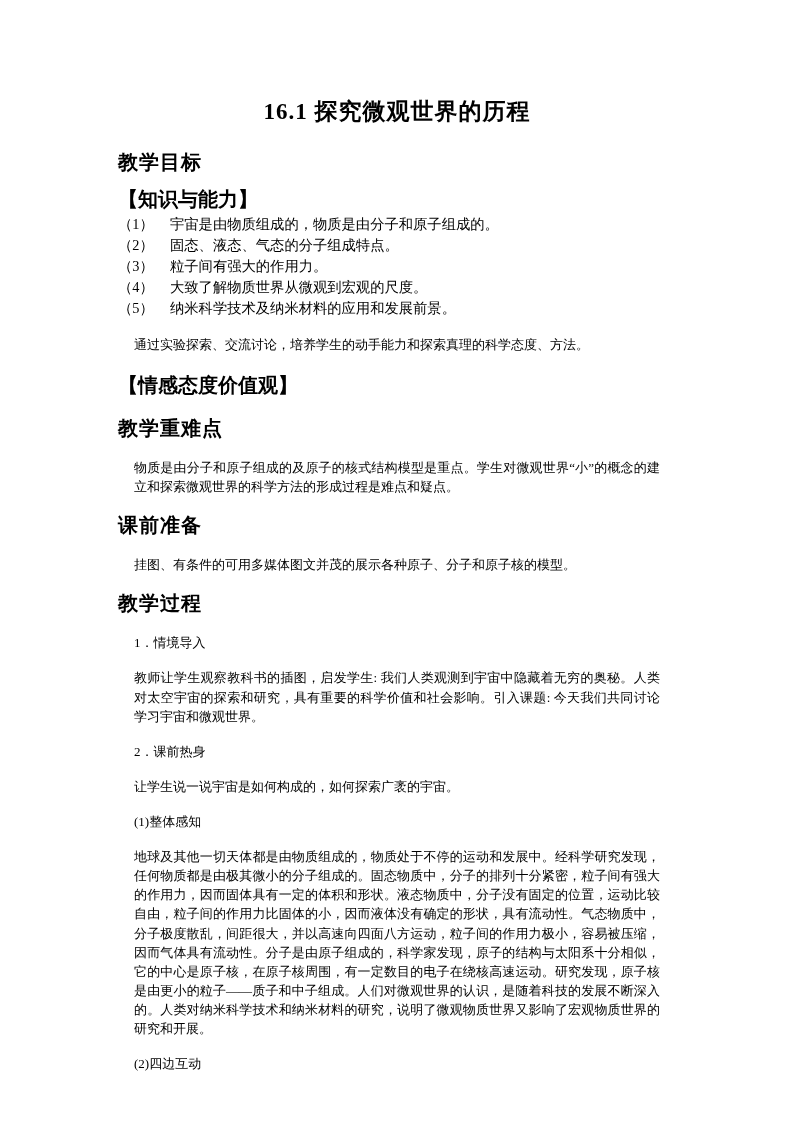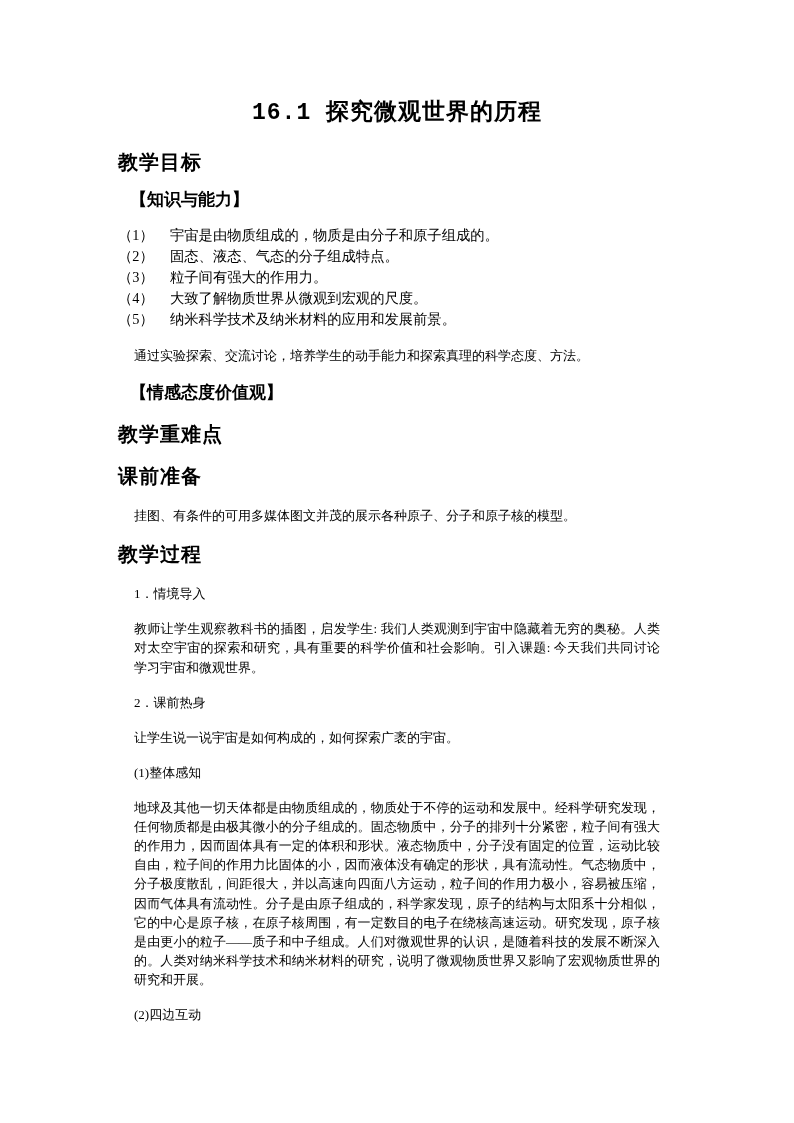--- a/index.html
+++ b/index.html
@@ -17,39 +17,39 @@
     padding: 96px 118px 40px 118px;
     font-family: "Liberation Serif", "DejaVu Serif", serif;
     color: #000000;
   }
   .doc-title {
     font-size: 23px;
     font-weight: bold;
     text-align: center;
     margin: 0 0 22px 0;
     letter-spacing: 1px;
-    font-family: Liberation Mono, monospace;
+    font-family: Liberation Serif, serif;
   }
   .section-heading {
     font-size: 20px;
     font-weight: bold;
     margin: 15px 0 9px 0;
     letter-spacing: 1px;
     font-family: "Liberation Serif", "DejaVu Serif", serif;
   }
   .para {
     font-size: 13px;
     line-height: 1.47;
     margin: 16px;
     text-align: justify;
   }
   .label-para {
-    font-size: 17px;
+    font-size: 20px;
     line-height: 1.47;
-    margin: 12px;
+    margin: 0;
     font-weight: 600;
     font-family: "Liberation Sans", "DejaVu Sans", sans-serif;
   }
   .list-item {
     display: flex;
     font-size: 14.3px;
     line-height: 1.47;
   }
   .list-item .num {
     flex: 0 0 52px;
@@ -83,20 +83,21 @@
         <span class="num">（4）</span>
         <span class="text">大致了解物质世界从微观到宏观的尺度。</span>
       </div>
       <div class="list-item">
         <span class="num">（5）</span>
         <span class="text">纳米科学技术及纳米材料的应用和发展前景。</span>
       </div>
       <p class="para">通过实验探索、交流讨论，培养学生的动手能力和探索真理的科学态度、方法。</p>
       <p class="label-para">【情感态度价值观】</p>
       <h2 class="section-heading">教学重难点</h2>
+      <p class="para">物质是由分子和原子组成的及原子的核式结构模型是重点。学生对微观世界“小”的概念的建立和探索微观世界的科学方法的形成过程是难点和疑点。</p>
       <h2 class="section-heading">课前准备</h2>
       <p class="para">挂图、有条件的可用多媒体图文并茂的展示各种原子、分子和原子核的模型。</p>
       <h2 class="section-heading">教学过程</h2>
       <p class="para">1．情境导入</p>
       <p class="para">教师让学生观察教科书的插图，启发学生: 我们人类观测到宇宙中隐藏着无穷的奥秘。人类对太空宇宙的探索和研究，具有重要的科学价值和社会影响。引入课题: 今天我们共同讨论学习宇宙和微观世界。</p>
       <p class="para">2．课前热身</p>
       <p class="para">让学生说一说宇宙是如何构成的，如何探索广袤的宇宙。</p>
       <p class="para">(1)整体感知</p>
       <p class="para">地球及其他一切天体都是由物质组成的，物质处于不停的运动和发展中。经科学研究发现，任何物质都是由极其微小的分子组成的。固态物质中，分子的排列十分紧密，粒子间有强大的作用力，因而固体具有一定的体积和形状。液态物质中，分子没有固定的位置，运动比较自由，粒子间的作用力比固体的小，因而液体没有确定的形状，具有流动性。气态物质中，分子极度散乱，间距很大，并以高速向四面八方运动，粒子间的作用力极小，容易被压缩，因而气体具有流动性。分子是由原子组成的，科学家发现，原子的结构与太阳系十分相似，它的中心是原子核，在原子核周围，有一定数目的电子在绕核高速运动。研究发现，原子核是由更小的粒子——质子和中子组成。人们对微观世界的认识，是随着科技的发展不断深入的。人类对纳米科学技术和纳米材料的研究，说明了微观物质世界又影响了宏观物质世界的研究和开展。</p>
       <p class="para">(2)四边互动</p>

